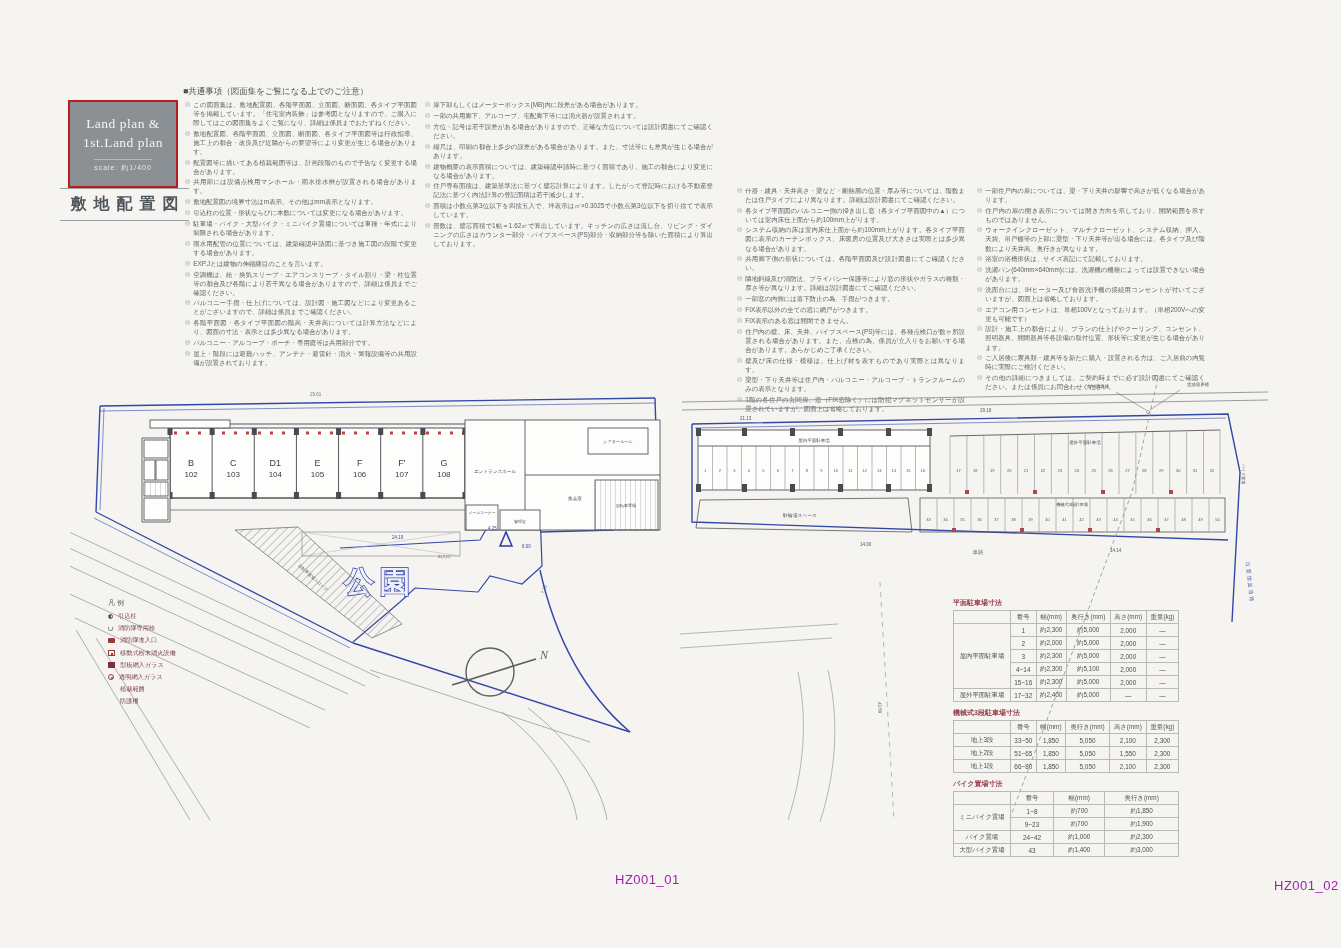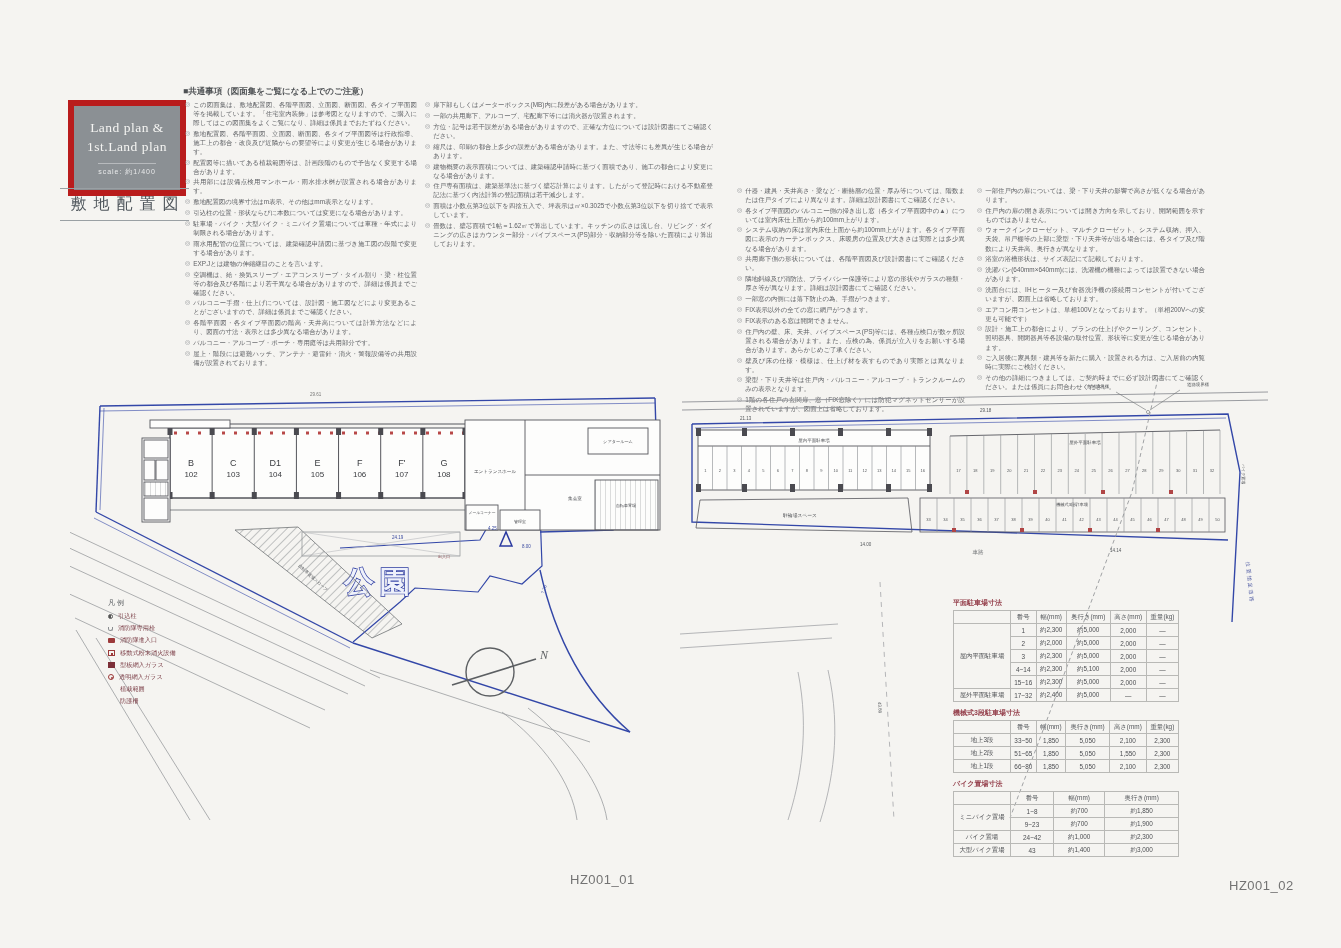--- a/index.html
+++ b/index.html
@@ -1,27 +1,27 @@
 <!DOCTYPE html>
 <html><head>
 <meta charset="utf-8">
 <style>
   html,body{margin:0;padding:0;background:#e8e7e4;}
   .sheet{position:relative;width:1341px;height:948px;background:#f5f4f1;overflow:hidden;
          font-family:"Liberation Sans",sans-serif;color:#55585c;}
   
   .title-box{position:absolute;left:68px;top:100px;width:106px;height:84px;background:#8b9094;
-             border:6px solid #b91c1c;display:flex;flex-direction:column;align-items:center;justify-content:center;}
+             border:2px solid #b91c1c;display:flex;flex-direction:column;align-items:center;justify-content:center;}
   .title-box .t1{font-family:"Liberation Serif",serif;color:#f4f4f2;font-size:13.5px;line-height:1.35;text-align:center;letter-spacing:.5px;}
   .title-box .scale{margin-top:7px;padding-top:3px;border-top:1px solid #b7babd;color:#e8e9ea;font-size:7px;letter-spacing:1px;}
   .subtitle{position:absolute;left:60px;top:188px;width:122px;text-align:center;font-size:16px;
             letter-spacing:7px;color:#4f565c;border-top:1px solid #9aa0a4;border-bottom:1px solid #9aa0a4;
-            padding:5px 0 5px 7px;font-weight:normal;}
+            padding:5px 0 5px 7px;font-weight:bold;}
   
-  .notes-header{position:absolute;left:183px;top:86px;font-size:8.5px;font-weight:bold;color:#4e5154;}
+  .notes-header{position:absolute;left:183px;top:86px;font-size:8.5px;font-weight:normal;color:#4e5154;}
   .note-col{position:absolute;font-size:6.4px;line-height:1.42;color:#5f6165;text-align:justify;}
   #note-col-1{left:185px;top:100px;width:232px;}
   #note-col-2{left:425px;top:100px;width:288px;}
   #note-col-3{left:737px;top:186px;width:228px;}
   #note-col-4{left:977px;top:186px;width:228px;}
   .note-item{display:flex;margin-bottom:1.5px;}
   .note-item .bullet{color:#8f9296;margin-right:3px;flex:none;font-size:6px;line-height:1.6;}
   
   svg{font-family:"Liberation Sans",sans-serif;}
   #left-plan{position:absolute;left:70px;top:380px;}
@@ -41,21 +41,21 @@
   .lsym.glass2::after{content:"";position:absolute;left:1.5px;top:1.5px;width:2px;height:2px;border-radius:50%;background:#9c3a3a;}
   .lsym.none{opacity:0;}
   
   .tables{position:absolute;left:953px;top:592px;width:226px;}
   .spec-title{font-size:7px;font-weight:bold;color:#96424e;margin:6px 0 2px 0;}
   .tables table{border-collapse:collapse;width:100%;font-size:6.4px;color:#4c4e52;}
   .tables th,.tables td{border:1px solid #b9b9b6;padding:1.5px 2px;text-align:center;font-weight:normal;background:transparent;}
   .tables thead th{color:#55585c;}
   .tables th.rowhead{width:52px;}
   
-  .sheet-no{position:absolute;font-size:13px;color:#737373;letter-spacing:.5px;}
+  .sheet-no{position:absolute;font-size:13px;color:#a21caf;letter-spacing:.5px;margin-left:45px;}
   #sheet-no-1{left:570px;top:872px;}
   #sheet-no-2{left:1229px;top:878px;}
 </style>
 </head>
 <body>
 
 <div class="sheet">
 
   <div class="title-box">
     <div class="t1"><span>Land plan &amp;</span><br>

